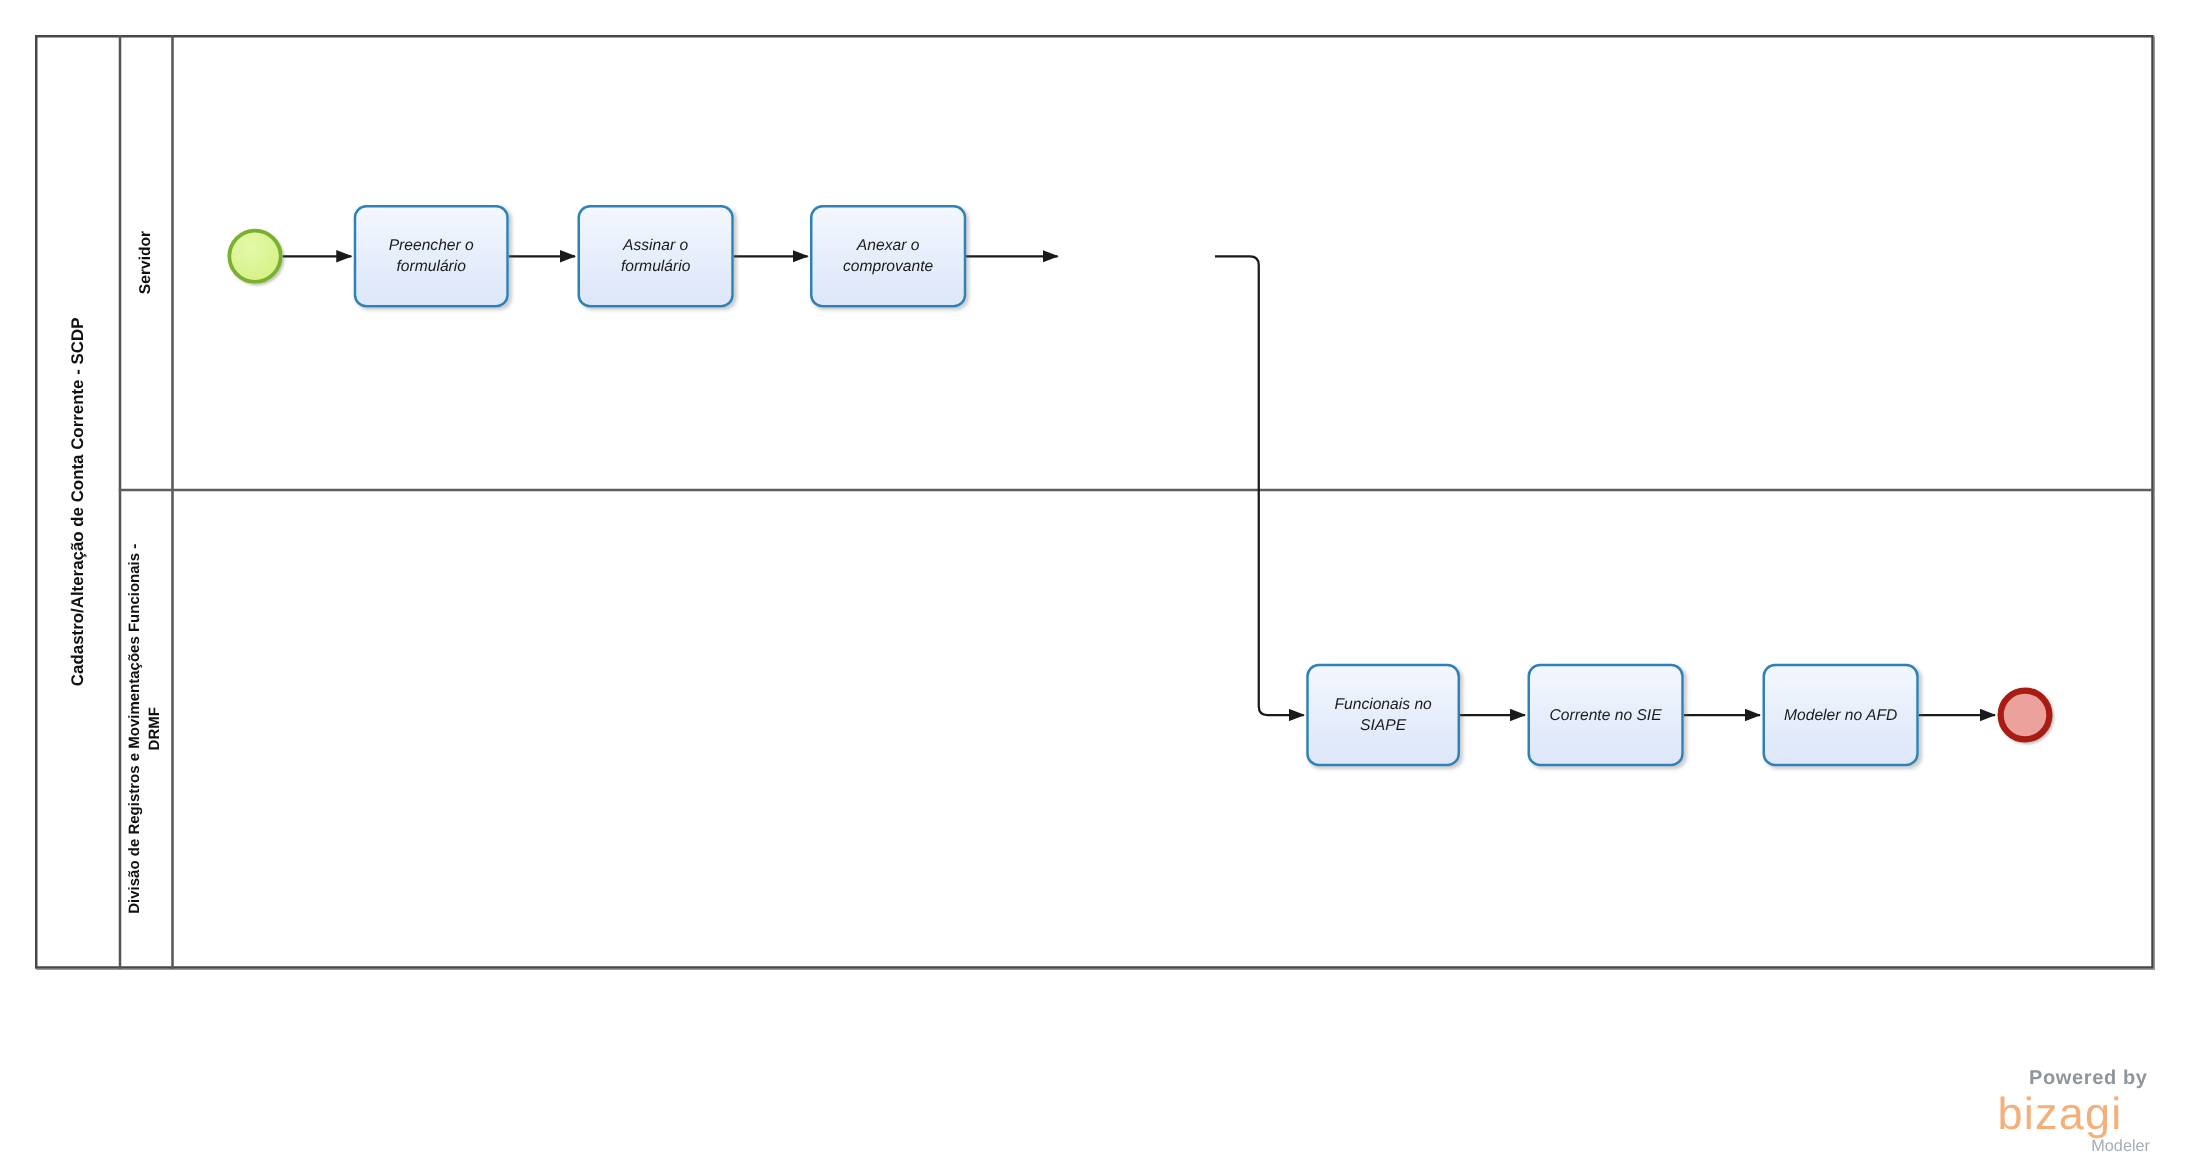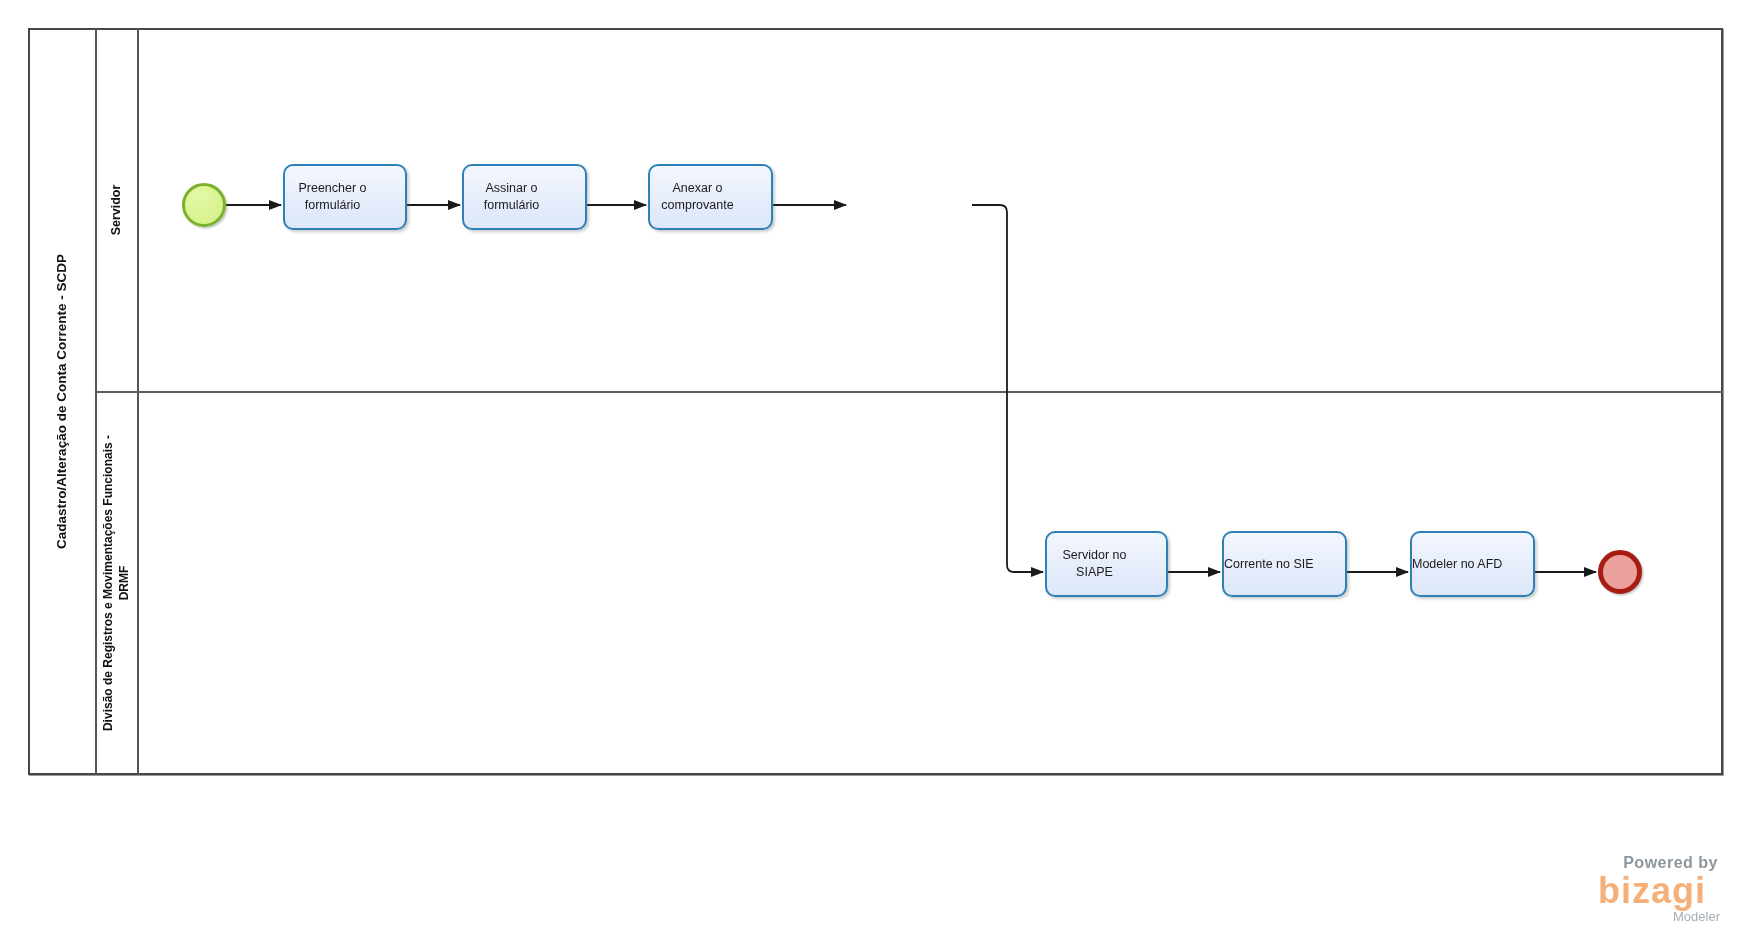--- a/index.html
+++ b/index.html
@@ -49,33 +49,34 @@
   .pool-title-label { left: -312px; top: 368px; width: 747px; height: 67px; font-size: 13.5px; }
   .lane1-label      { left: -66px;  top: 189px; width: 364px; height: 42px; font-size: 12.5px; }
   .lane2-label      { left: -75px;  top: 562px; width: 383px; height: 42px; font-size: 12px; line-height: 1.3; }
 
   
   svg.connectors { position: absolute; left: 0; top: 0; }
 
   
   .task {
     position: absolute;
-    height: 66px;
+    height: 82px;
     border: 2.5px solid #2e81b6;
     border-radius: 10px;
     background: linear-gradient(180deg, #f3f7fe 0%, #e6edfb 55%, #dde7f9 100%);
     box-shadow: 2px 2px 3px rgba(110,110,110,0.35);
     display: flex;
     align-items: center;
-    justify-content: flex-start;
+    justify-content: center;
     text-align: center;
     font-size: 12.5px;
     line-height: 1.35;
     color: #1b1b1b;
     cursor: default;
+    font-style: italic;
   }
   .task span { max-width: 95px; display: inline-block; }
 
   .event { position: absolute; border-radius: 50%; box-shadow: 1.5px 1.5px 2px rgba(110,110,110,0.4); }
   .event.start {
     left: 182px; top: 183px;
     width: 44px; height: 44px;
     border: 3px solid #7ab02c;
     background: radial-gradient(circle at 38% 32%, #e4f8a8, #d2f082);
   }
@@ -91,21 +92,21 @@
   .branding .powered {
     text-align: right;
     font-size: 16px;
     font-weight: bold;
     color: #8d969c;
     letter-spacing: 0.5px;
     padding-right: 2px;
   }
   .branding .logo {
     font-size: 36px;
-    font-weight: bold;
+    font-weight: normal;
     color: #f4b078;
     letter-spacing: 1px;
     line-height: 1.0;
     margin-top: 1px;
   }
   .branding .modeler {
     font-size: 13px;
     color: #a3aeb7;
     margin-top: 0px;
     text-align: right;
@@ -152,21 +153,21 @@
     <span>Preencher o formulário</span>
   </div>
   <div class="task" style="left:462px; top:164px; width:125px;">
     <span>Assinar o formulário</span>
   </div>
   <div class="task" style="left:648px; top:164px; width:125px;">
     <span>Anexar o comprovante</span>
   </div>
 
   <div class="task" style="left:1045px; top:531px; width:123px;">
-    <span>Servidor no SIAPE</span>
+    <span>Funcionais no SIAPE</span>
   </div>
   <div class="task" style="left:1222px; top:531px; width:125px;">
     <span>Corrente no SIE</span>
   </div>
   <div class="task" style="left:1410px; top:531px; width:125px;">
     <span>Modeler no AFD</span>
   </div>
 
   <div class="event end"></div>
 

